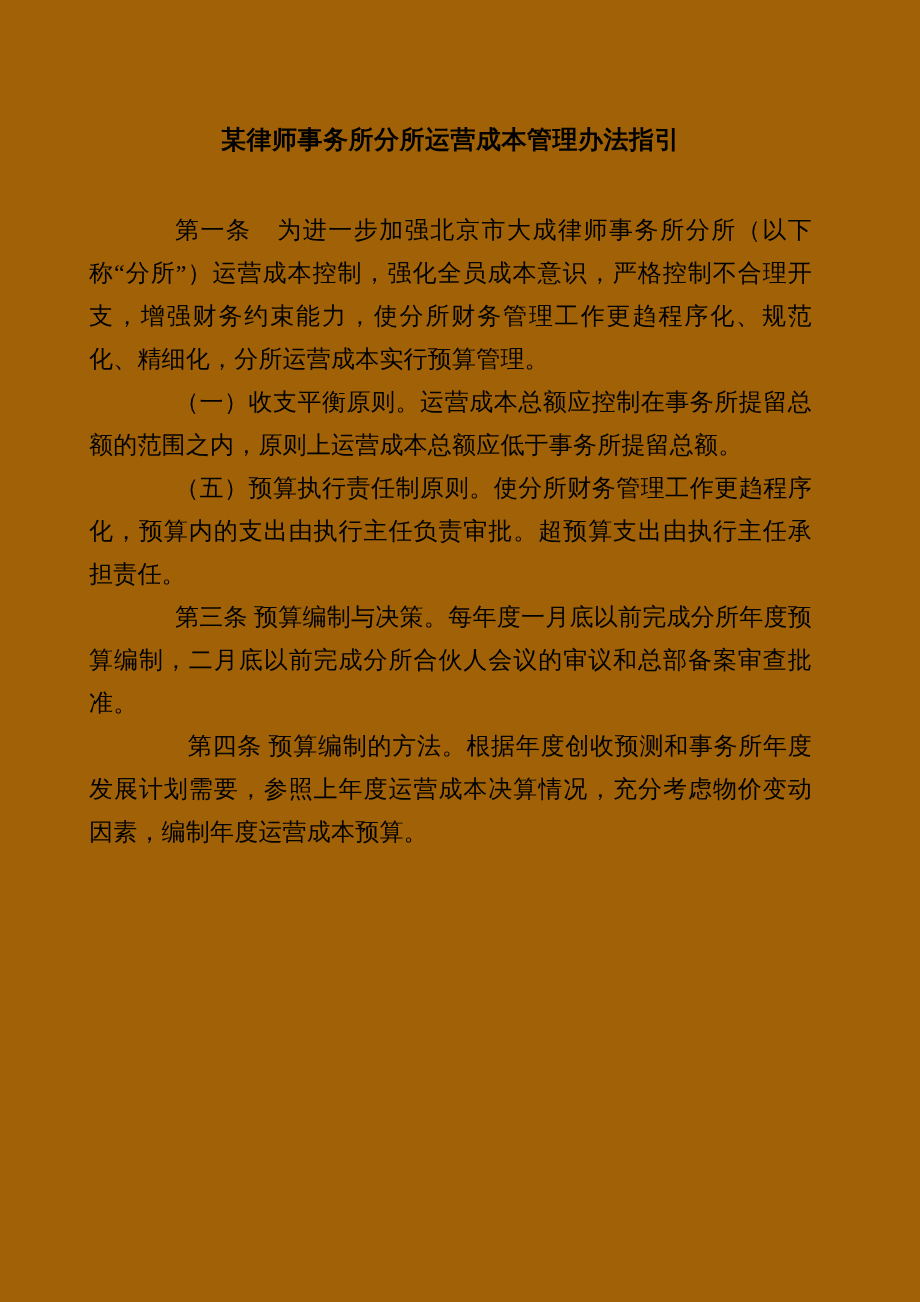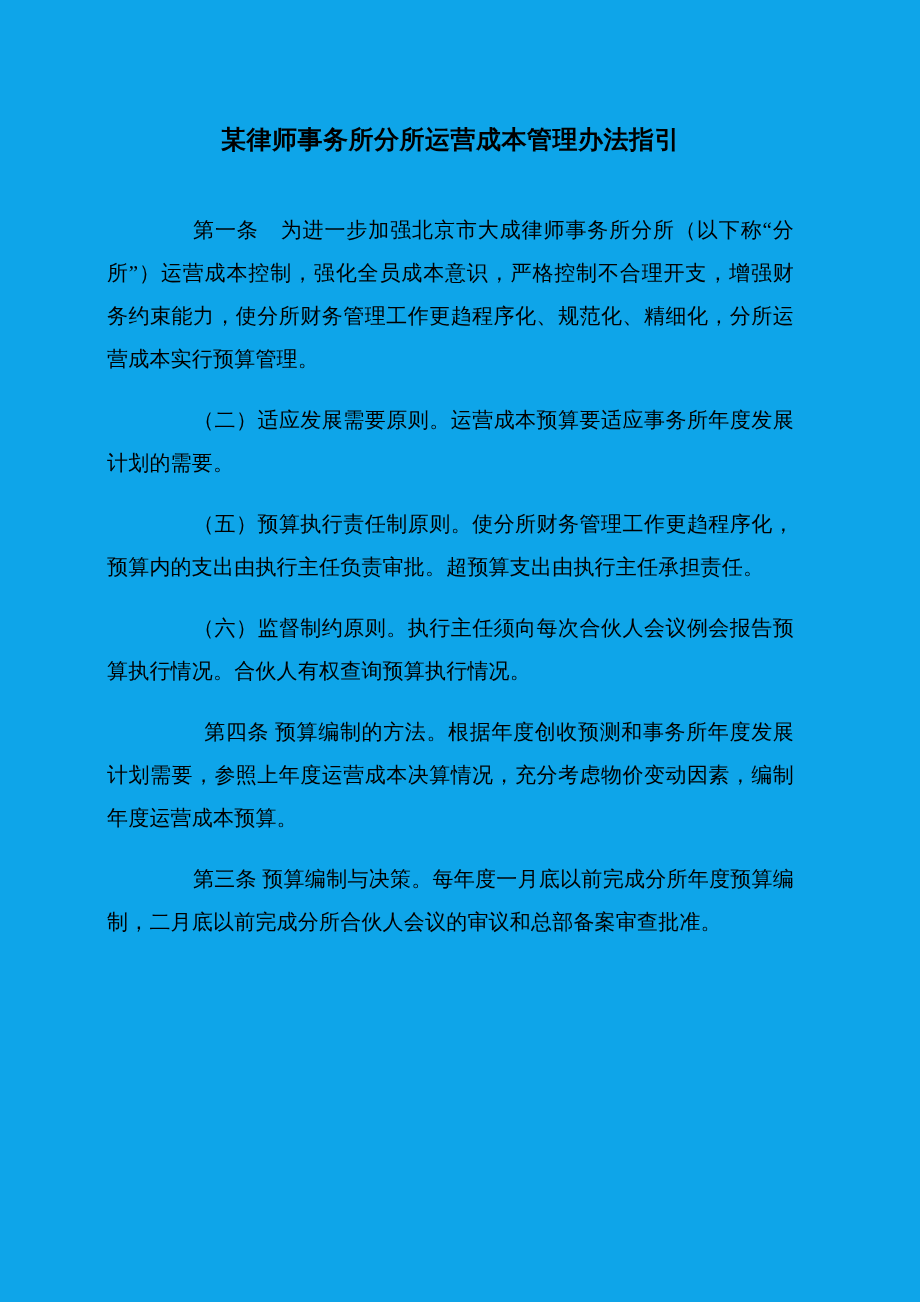--- a/index.html
+++ b/index.html
@@ -4,21 +4,21 @@
 <style>
   html, body {
     margin: 0;
     padding: 0;
     background: #ffffff;
   }
   .page {
     position: relative;
     width: 920px;
     height: 1302px;
-    background: #0ea5e9;
+    background: #a16207;
     color: #000000;
     font-family: "Liberation Serif", "DejaVu Serif", serif;
     overflow: hidden;
   }
   .content {
     position: absolute;
     left: 89px;
     top: 0;
     width: 723px;
   }
@@ -30,37 +30,36 @@
     font-size: 25px;
     font-weight: 700;
     text-align: center;
     letter-spacing: 0.5px;
     white-space: nowrap;
   }
   .doc-body {
     margin-top: 48px;
   }
   .para {
-    margin: 18px;
+    margin: 0;
     padding: 0;
-    font-size: 21px;
+    font-size: 24px;
     line-height: 43px;
     text-indent: 86px;
     text-align: justify;
     letter-spacing: 0.2px;
   }
 </style>
 </head>
 <body>
 
 <div class="page">
   <div class="content">
     <h1 class="doc-title">某律师事务所分所运营成本管理办法指引</h1>
     <div class="doc-body">
         <p class="para">第一条　为进一步加强北京市大成律师事务所分所（以下称“分所”）运营成本控制，强化全员成本意识，严格控制不合理开支，增强财务约束能力，使分所财务管理工作更趋程序化、规范化、精细化，分所运营成本实行预算管理。</p>
-        <p class="para">（二）适应发展需要原则。运营成本预算要适应事务所年度发展计划的需要。</p>
+        <p class="para">（一）收支平衡原则。运营成本总额应控制在事务所提留总额的范围之内，原则上运营成本总额应低于事务所提留总额。</p>
         <p class="para">（五）预算执行责任制原则。使分所财务管理工作更趋程序化，预算内的支出由执行主任负责审批。超预算支出由执行主任承担责任。</p>
-        <p class="para">（六）监督制约原则。执行主任须向每次合伙人会议例会报告预算执行情况。合伙人有权查询预算执行情况。</p>
+        <p class="para">第三条 预算编制与决策。每年度一月底以前完成分所年度预算编制，二月底以前完成分所合伙人会议的审议和总部备案审查批准。</p>
         <p class="para"> 第四条 预算编制的方法。根据年度创收预测和事务所年度发展计划需要，参照上年度运营成本决算情况，充分考虑物价变动因素，编制年度运营成本预算。</p>
-        <p class="para">第三条 预算编制与决策。每年度一月底以前完成分所年度预算编制，二月底以前完成分所合伙人会议的审议和总部备案审查批准。</p>
       </div>
   </div>
 </div>
 
 </body></html>

